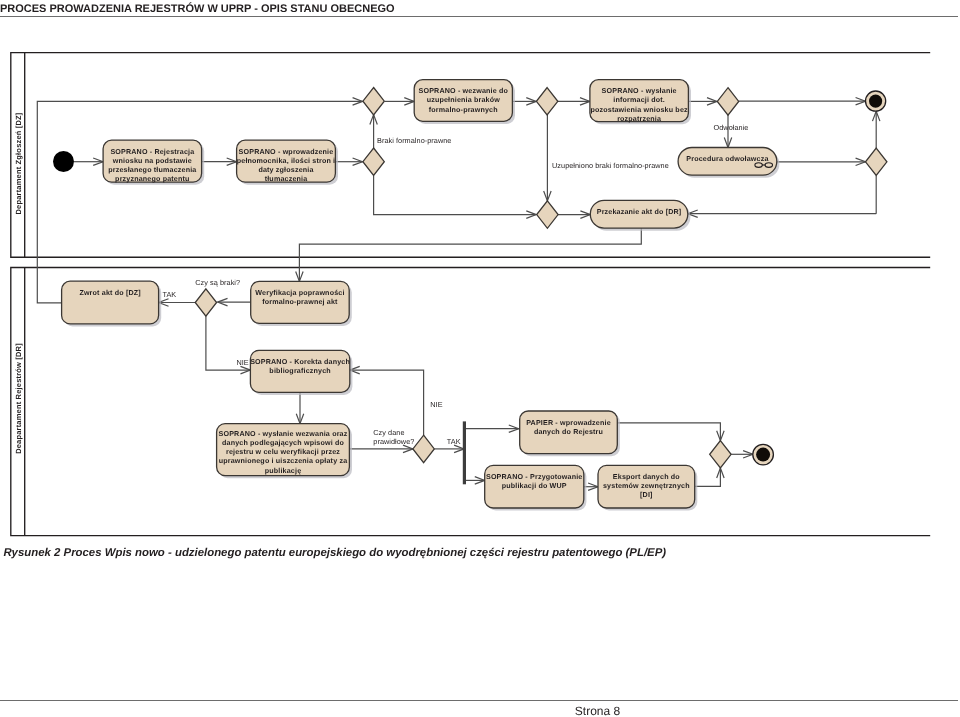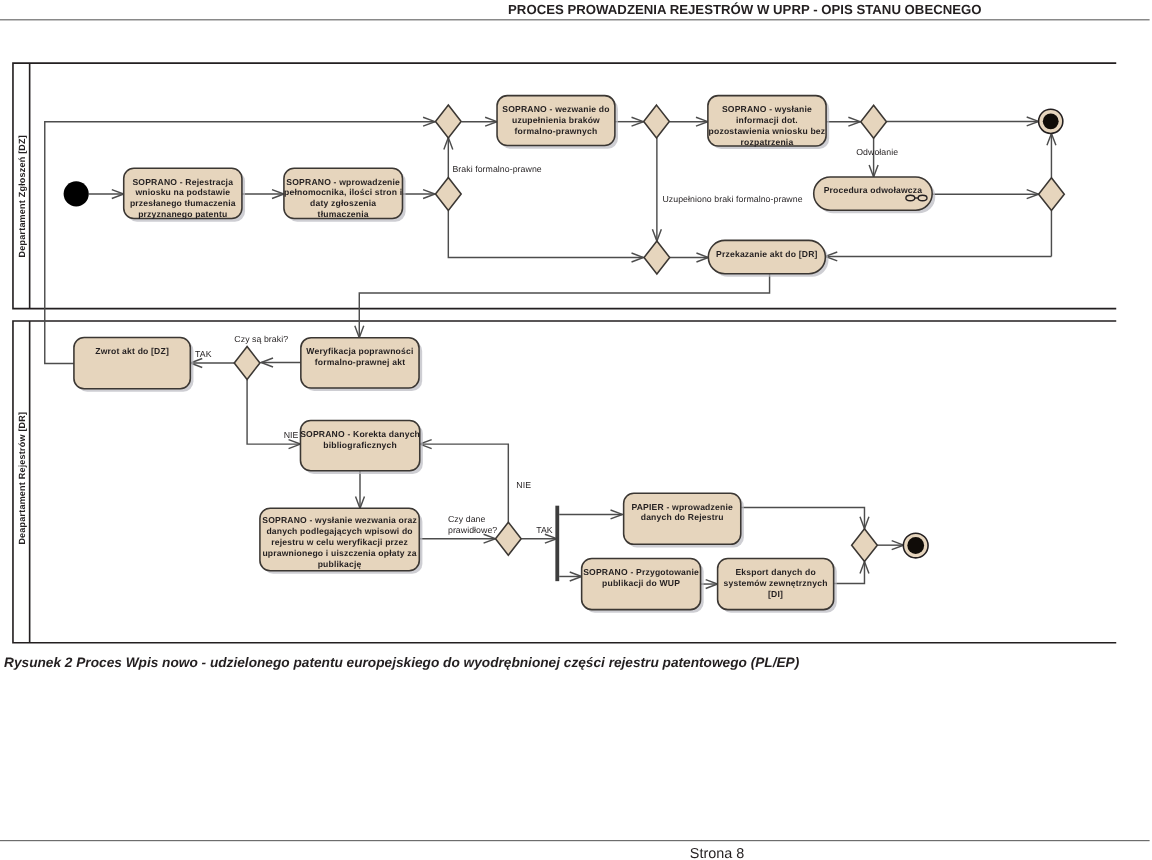--- a/index.html
+++ b/index.html
@@ -1,20 +1,20 @@
 <!DOCTYPE html>
 <html><head>
 <meta charset="utf-8">
 <title>PROCES PROWADZENIA REJESTRÓW W UPRP</title>
 <style>
   html,body{margin:0;padding:0;}
   *{-webkit-font-smoothing:antialiased;text-rendering:geometricPrecision;}
   body{width:960px;height:717px;background:#ffffff;font-family:"Liberation Sans",sans-serif;overflow:hidden;}
   .page{position:relative;width:960px;height:717px;}
-  .hdr-title{position:absolute;left:0;top:1.6px;width:818px;text-align:right;font:bold 11px/14px "Liberation Sans",sans-serif;color:#231f20;}
+  .hdr-title{position:absolute;left:0;top:1.6px;width:818px;text-align:left;font:bold 11px/14px "Liberation Sans",sans-serif;color:#231f20;}
   .hdr-rule{position:absolute;left:0;top:15.8px;width:958px;height:0;border-top:1.3px solid #6d6d6d;}
   .ftr-rule{position:absolute;left:0;top:699.6px;width:958px;height:0;border-top:1.2px solid #6d6d6d;}
   .ftr-page{position:absolute;left:0;top:703.5px;width:1195px;text-align:center;font:12px/14px "Liberation Sans",sans-serif;color:#231f20;}
   .caption{position:absolute;left:3.4px;top:544.8px;font:bold italic 11.4px/16px "Liberation Sans",sans-serif;color:#231f20;white-space:nowrap;text-align:right;}
   svg.diagram{position:absolute;left:0;top:0;}
 </style>
 </head>
 <body>
 
 <div class="page">

